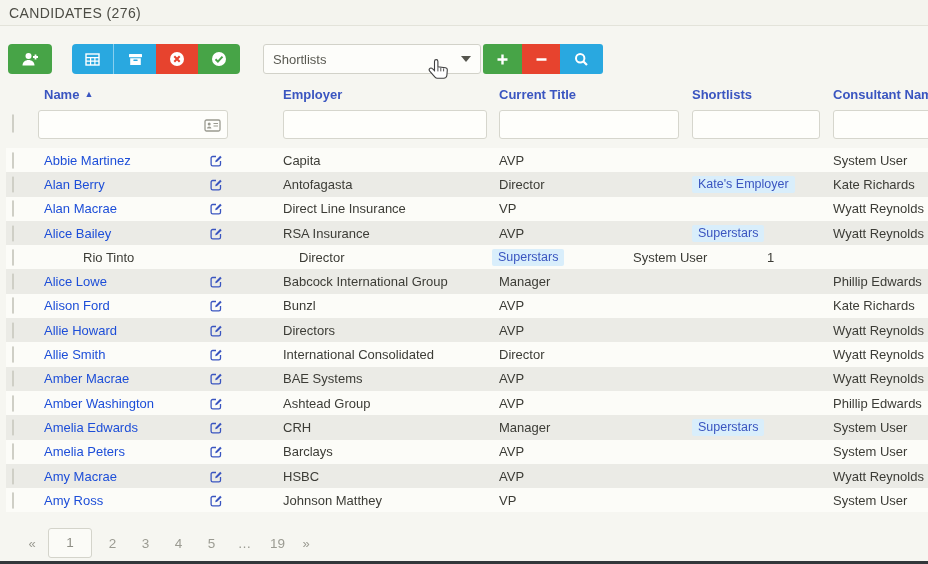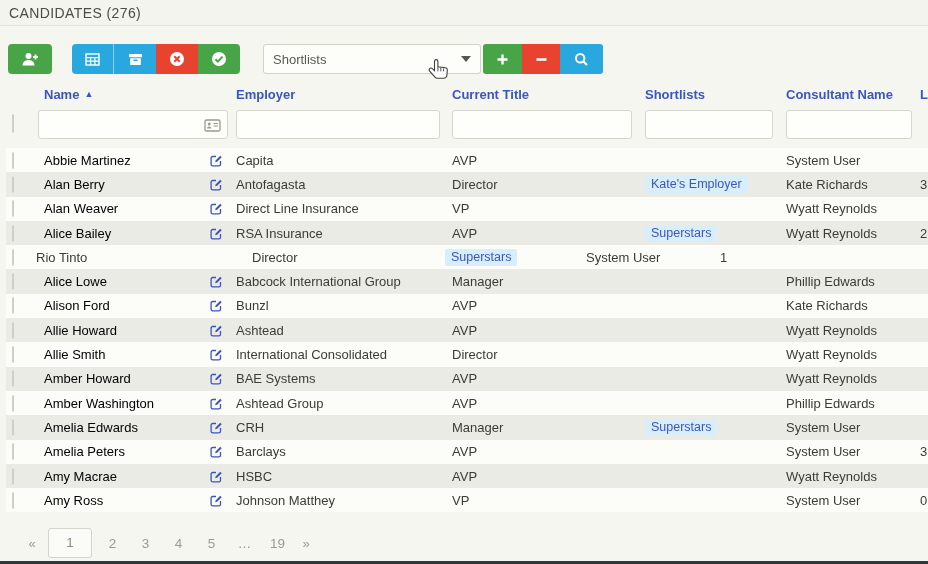--- a/index.html
+++ b/index.html
@@ -46,21 +46,21 @@
   .action-group .btn-minus { width: 38px; }
   .action-group .btn-search{ width: 43px; }
 
   
   .mouse-cursor { position: absolute; left: 428px; top: 58px; width: 21px; height: 26px; pointer-events: none; z-index: 50; }
 
   
   .grid { margin-left: 6px; width: 980px; }
   .cell-check      { width: 30px;  flex: none; }
   .cell-name       { width: 200px; flex: none; }
-  .cell-employer   { width: 216px; flex: none; }
+  .cell-employer   { width: 216px; flex: none; margin-left: 47px; }
   .cell-title      { width: 193px; flex: none; }
   .cell-shortlists { width: 141px; flex: none; }
   .cell-consultant { width: 134px; flex: none; }
   .cell-last       { width: 60px;  flex: none; overflow: hidden; }
 
   .thead { display: flex; margin-top: 13px; font-size: 13px; font-weight: bold; color: #3a55c0; }
   .thead .cell-name { padding-left: 8px; align-items: center; }
   .sort-arrow { font-size: 9px; margin-left: 5px; position: relative; top: -1px; }
 
   .filters { display: flex; align-items: center; margin-top: 4px; height: 36px; }
@@ -80,21 +80,21 @@
 
   .tbody { margin-top: 6px; }
   .row { display: flex; align-items: center; height: 24.3px; font-size: 13px; background: #fcfcf8; }
   .row.alt { background: #ebebe6; }
   .row .checkbox { margin-left: 6px; }
   .checkbox {
     width: 13px; height: 13px; background: #fdfdfa;
     border: 1px solid #cfcfc6; border-radius: 3px; cursor: pointer; flex: none;
   }
   .cell-name { display: flex; align-items: center; }
-  .name-link { color: #000000; text-decoration: none; padding-left: 8px; flex: 1; white-space: nowrap; overflow: hidden; cursor: pointer; }
+  .name-link { color: #1d4ed8; text-decoration: none; padding-left: 8px; flex: 1; white-space: nowrap; overflow: hidden; cursor: pointer; }
   .edit-icon { margin-right: 13px; cursor: pointer; display: flex; }
   .plain-cell { white-space: nowrap; overflow: hidden; }
   .badge {
     display: inline-block; background: #d9eefb; color: #3a55c0;
     font-size: 12.5px; padding: 1px 6px 2px; border-radius: 2px; cursor: pointer;
   }
 
   
   .pagination { display: flex; align-items: center; margin: 16px 0 0 20px; font-size: 13.5px; color: #9b9b92; }
   .page-item { width: 33px; text-align: center; cursor: pointer; }
@@ -268,21 +268,21 @@
     <div class="cell-employer plain-cell">Antofagasta</div>
     <div class="cell-title plain-cell">Director</div>
     <div class="cell-shortlists"><span class="badge">Kate's Employer</span></div>
     <div class="cell-consultant plain-cell">Kate Richards</div>
     <div class="cell-last plain-cell">3</div>
   </div>
 
   <div class="row">
     <div class="cell-check"><span class="checkbox"></span></div>
     <div class="cell-name">
-      <a class="name-link">Alan Weaver</a>
+      <a class="name-link">Alan Macrae</a>
       <span class="edit-icon">
         <svg width="13" height="13" viewBox="0 0 13 13">
               <path d="M10.5 7v3.3c0 .9-.7 1.6-1.6 1.6H2.7c-.9 0-1.6-.7-1.6-1.6V4.1c0-.9.7-1.6 1.6-1.6H6" fill="none" stroke="#3a55c0" stroke-width="1.3"></path>
               <path d="M5.2 8.2l.4-1.8L10.2 1.8l1.5 1.4-4.6 4.6z" fill="#3a55c0"></path>
             </svg>
       </span>
     </div>
     <div class="cell-employer plain-cell">Direct Line Insurance</div>
     <div class="cell-title plain-cell">VP</div>
     <div class="cell-shortlists"></div>
@@ -357,21 +357,21 @@
     <div class="cell-check"><span class="checkbox"></span></div>
     <div class="cell-name">
       <a class="name-link">Allie Howard</a>
       <span class="edit-icon">
         <svg width="13" height="13" viewBox="0 0 13 13">
               <path d="M10.5 7v3.3c0 .9-.7 1.6-1.6 1.6H2.7c-.9 0-1.6-.7-1.6-1.6V4.1c0-.9.7-1.6 1.6-1.6H6" fill="none" stroke="#3a55c0" stroke-width="1.3"></path>
               <path d="M5.2 8.2l.4-1.8L10.2 1.8l1.5 1.4-4.6 4.6z" fill="#3a55c0"></path>
             </svg>
       </span>
     </div>
-    <div class="cell-employer plain-cell">Ashtead</div>
+    <div class="cell-employer plain-cell">Directors</div>
     <div class="cell-title plain-cell">AVP</div>
     <div class="cell-shortlists"></div>
     <div class="cell-consultant plain-cell">Wyatt Reynolds</div>
     <div class="cell-last plain-cell"></div>
   </div>
 
   <div class="row">
     <div class="cell-check"><span class="checkbox"></span></div>
     <div class="cell-name">
       <a class="name-link">Allie Smith</a>
@@ -385,21 +385,21 @@
     <div class="cell-employer plain-cell">International Consolidated</div>
     <div class="cell-title plain-cell">Director</div>
     <div class="cell-shortlists"></div>
     <div class="cell-consultant plain-cell">Wyatt Reynolds</div>
     <div class="cell-last plain-cell"></div>
   </div>
 
   <div class="row alt">
     <div class="cell-check"><span class="checkbox"></span></div>
     <div class="cell-name">
-      <a class="name-link">Amber Howard</a>
+      <a class="name-link">Amber Macrae</a>
       <span class="edit-icon">
         <svg width="13" height="13" viewBox="0 0 13 13">
               <path d="M10.5 7v3.3c0 .9-.7 1.6-1.6 1.6H2.7c-.9 0-1.6-.7-1.6-1.6V4.1c0-.9.7-1.6 1.6-1.6H6" fill="none" stroke="#3a55c0" stroke-width="1.3"></path>
               <path d="M5.2 8.2l.4-1.8L10.2 1.8l1.5 1.4-4.6 4.6z" fill="#3a55c0"></path>
             </svg>
       </span>
     </div>
     <div class="cell-employer plain-cell">BAE Systems</div>
     <div class="cell-title plain-cell">AVP</div>
     <div class="cell-shortlists"></div>

